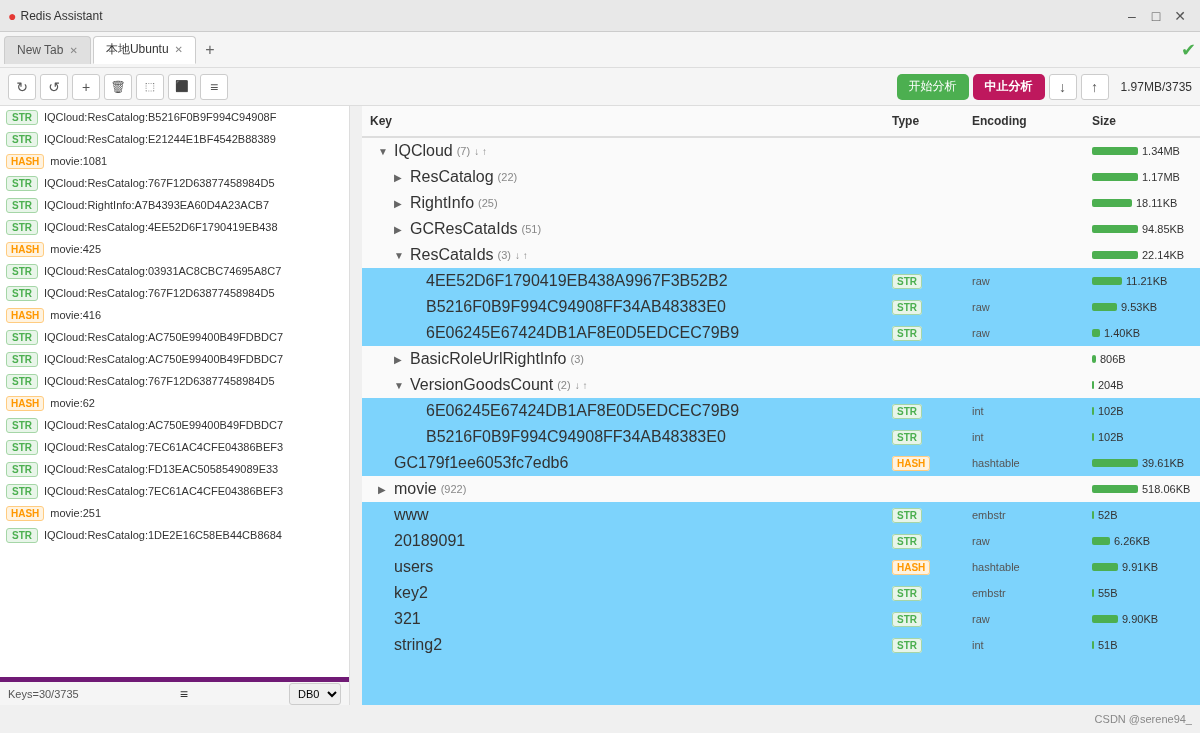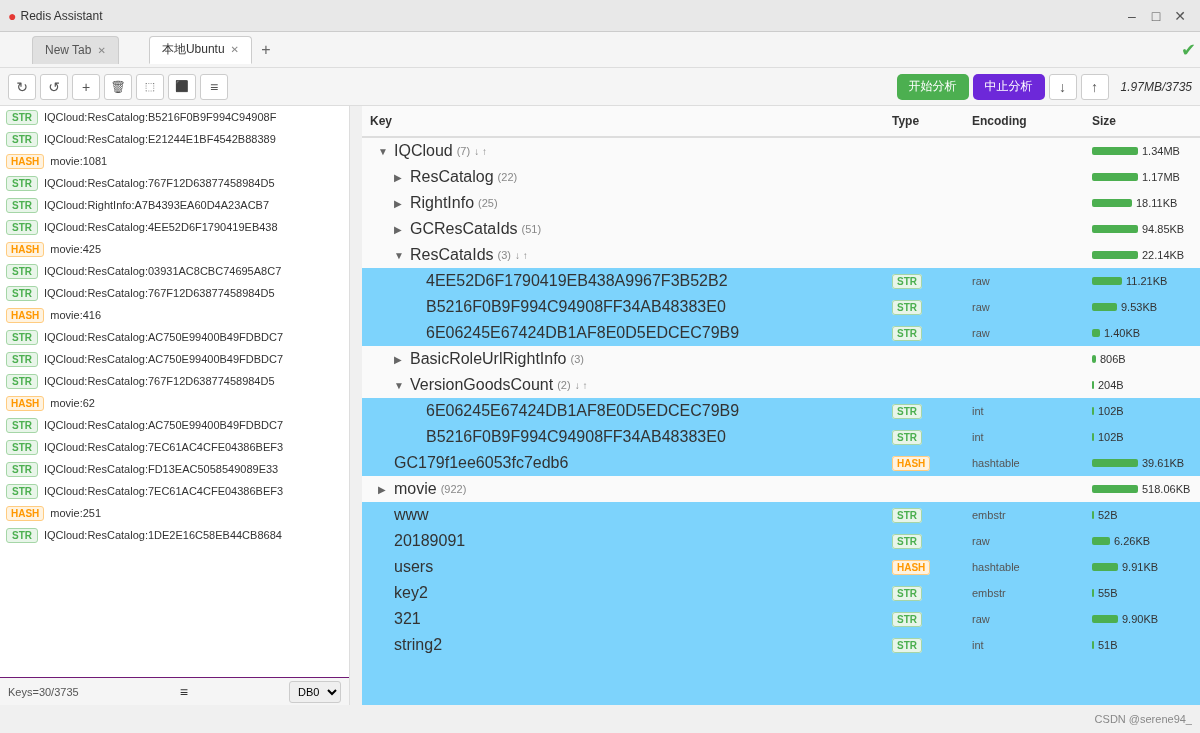--- a/index.html
+++ b/index.html
@@ -10,51 +10,51 @@
       display: flex; align-items: center; background: #e8e8e8; height: 32px; padding: 0 8px;
       border-bottom: 1px solid #ccc;
     }
     #title-bar .win-btn { width: 24px; height: 24px; display: flex; align-items: center; justify-content: center; cursor: pointer; font-size: 14px; color: #555; border-radius: 3px; }
 
     
     #tabs-bar {
       display: flex; align-items: center; background: #f5f5f5; height: 36px; padding: 0 4px;
       border-bottom: 1px solid #ddd;
     }
-    .tab { display: flex; align-items: center; padding: 0 12px; height: 28px; background: #e0e0e0; border-radius: 4px 4px 0 0; margin-right: 2px; cursor: pointer; font-size: 12px; color: #555; border: 1px solid #ccc; border-bottom: none; margin-left: 28px; }
+    .tab { display: flex; align-items: center; padding: 0 12px; height: 28px; background: #e0e0e0; border-radius: 4px 4px 0 0; margin-right: 2px; cursor: pointer; font-size: 12px; color: #555; border: 1px solid #ccc; border-bottom: none; }
     .tab.active { background: white; color: #333; font-weight: 500; border-bottom: 1px solid white; }
     .tab .tab-close { margin-left: 6px; font-size: 10px; color: #888; cursor: pointer; }
     #new-tab-btn { width: 24px; height: 24px; display: flex; align-items: center; justify-content: center; font-size: 16px; color: #666; cursor: pointer; background: none; border: none; }
     #checkmark { margin-left: auto; color: #4caf50; font-size: 18px; }
 
     
     #toolbar {
       display: flex; align-items: center; background: #f5f5f5; height: 38px; padding: 0 8px; gap: 4px;
       border-bottom: 1px solid #ddd;
     }
     #search-input { width: 160px; height: 24px; border: 1px solid #ccc; border-radius: 3px; padding: 0 6px; font-size: 12px; color: #999; }
     .toolbar-icon-btn { width: 28px; height: 26px; display: flex; align-items: center; justify-content: center; cursor: pointer; border: 1px solid #ccc; border-radius: 3px; background: white; font-size: 14px; color: #555; }
     .toolbar-spacer { flex: 1; }
     .action-btn { height: 26px; padding: 0 12px; border: none; border-radius: 5px; cursor: pointer; font-size: 12px; color: white; }
     .btn-green { background: #4caf50; }
-    .btn-orange { background: #6d28d9; }
-    .toolbar-stat { font-size: 12px; color: #333; margin-left: 8px; font-style: italic; }
+    .btn-orange { background: #be185d; font-weight: bold; }
+    .toolbar-stat { font-size: 12px; color: #333; margin-left: 8px; }
 
     
     #main { display: flex; height: calc(733px - 32px - 36px - 38px - 28px); gap: 12px; }
 
     
     #sidebar { width: 350px; min-width: 350px; border-right: 1px solid #ddd; background: white; display: flex; flex-direction: column; overflow: hidden; }
     #sidebar-list { flex: 1; overflow-y: auto; }
     .sidebar-item { display: flex; align-items: center; padding: 3px 6px; height: 22px; cursor: pointer; }
     .type-badge { font-size: 10px; font-weight: bold; padding: 1px 4px; border-radius: 3px; margin-right: 6px; min-width: 32px; text-align: center; }
     .type-str { background: #e8f5e9; color: #4caf50; border: 1px solid #a5d6a7; }
     .type-hash { background: #fff3e0; color: #ff9800; border: 1px solid #ffcc80; }
     .sidebar-key { font-size: 11px; color: #333; white-space: nowrap; overflow: hidden; text-overflow: ellipsis; max-width: 280px; }
-    #sidebar-footer { height: 28px; border-top: 1px solid #701a75; display: flex; align-items: center; padding: 0 8px; background: #f5f5f5; justify-content: space-between; }
+    #sidebar-footer { height: 28px; border-top: 5px solid #701a75; display: flex; align-items: center; padding: 0 8px; background: #f5f5f5; justify-content: space-between; }
     .footer-keys { font-size: 11px; color: #555; }
     .db-select { height: 22px; border: 1px solid #ccc; border-radius: 3px; font-size: 11px; padding: 0 4px; }
 
     
     #content { flex: 1; display: flex; flex-direction: column; overflow: hidden; background: #7dd3fc; }
     #content-header { display: grid; grid-template-columns: 1fr 80px 120px 100px; height: 32px; align-items: center; border-bottom: 2px solid #ddd; padding: 0 8px; font-weight: 600; font-size: 12px; color: #333; background: #fafafa; }
     #content-body { flex: 1; overflow-y: auto; }
     .tree-row { display: grid; grid-template-columns: 1fr 80px 120px 100px; align-items: center; height: 26px; padding: 0 8px; cursor: pointer; }
     .tree-row.group-row { background: #fafafa; }
     .key-cell { display: flex; align-items: center; gap: 4px; }

